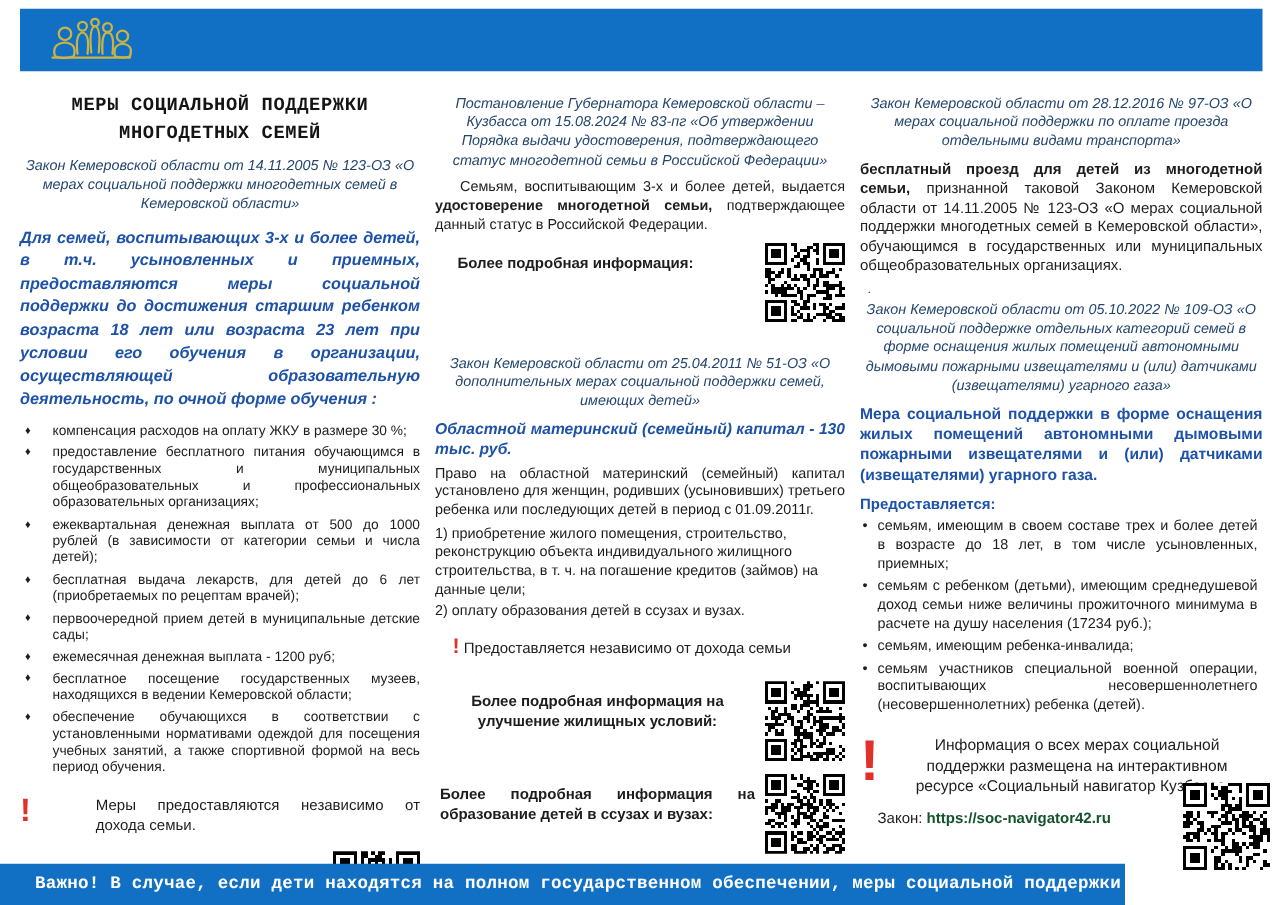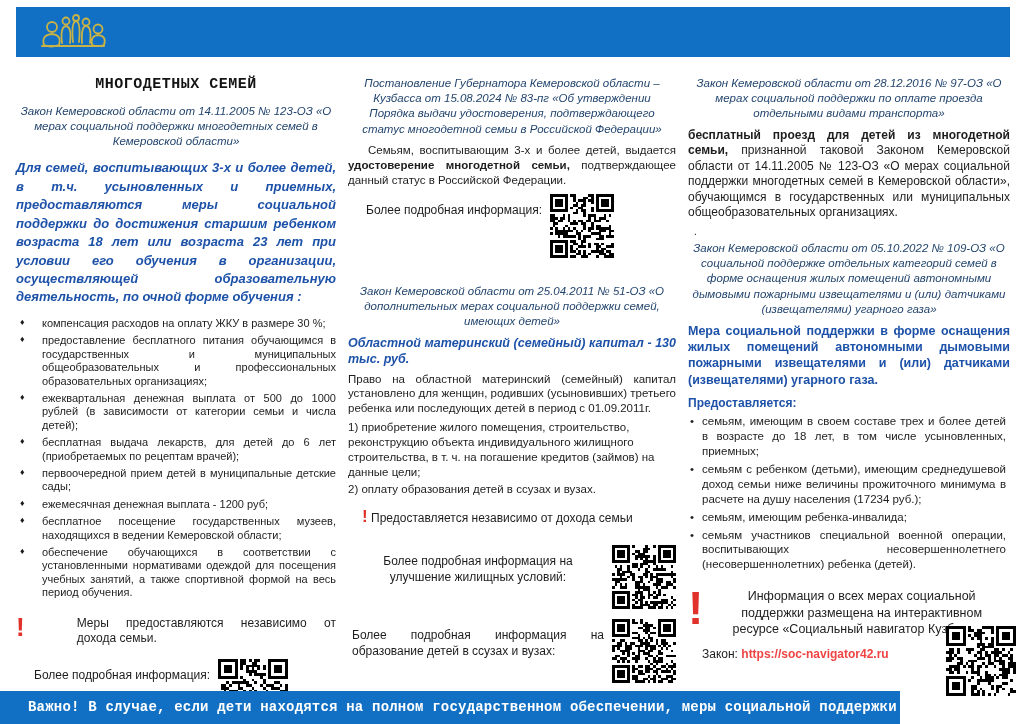--- a/index.html
+++ b/index.html
@@ -51,36 +51,36 @@
   ul.round li{
     font-size:11.5px; line-height:1.3; text-align:justify;
     padding-left:14px; position:relative; margin-bottom:3px;
   }
   ul.round li::before{content:"\2022"; position:absolute; left:2px; top:0;}
   .bang{color:#E0312A; font-weight:bold;}
   .note-row{display:flex; align-items:flex-start; margin-top:14px;}
   .bang-lg{font-size:26px; line-height:1; margin-right:8px; flex:0 0 auto;}
   .bang-xl{font-size:46px; line-height:.9; margin-right:10px; flex:0 0 auto;}
   .note-txt{font-size:12px; line-height:1.3; text-align:justify; padding-top:2px;padding-left:44px;}
-  .moreinfo-row{display:flex; align-items:flex-start; margin-top:12px;}
+  .moreinfo-row{display:flex; justify-content:space-between; align-items:flex-start; margin-top:12px;font-weight:bold;}
   .moreinfo-txt{font-size:12px; line-height:1.35; padding:8px 8px 0 18px;}
   .qr{flex:0 0 auto; display:block;}
   .qr svg{display:block;}
   .heading-bold{font-size:12px; font-weight:bold; margin:8px 0 2px 0;}
   .directions{font-size:11.5px; line-height:1.3; margin:2px 0;}
   .inline-note{font-size:12px; margin:10px 0 18px 14px;}
   .inline-note .bang{font-size:17px;}
   .stray{font-size:10px; margin:6px 0 0 6px; line-height:1;}
   .c3-bottom{position:relative; margin-top:16px; min-height:100px;}
   .c3-note{display:flex; align-items:flex-start;}
   .c3-note .note-center{
     font-size:12.5px; line-height:1.3; text-align:center; flex:1 1 auto; padding:0 4px;
   }
   .link-row{font-size:12px; margin:10px 0 0 14px; padding-right:95px;}
-  .link-row a{color:#ef4444; text-decoration:none; font-weight:bold;}
+  .link-row a{color:#14532d; text-decoration:none; font-weight:bold;}
   .c3-qr{position:absolute; right:-6px; bottom:-8px;}
   
   .footbar{
     position:absolute; left:0; bottom:0; width:900px; height:33px;
     background:#1170C3; overflow:hidden;
   }
   .footbar .ftxt{
     font-family:"Liberation Mono", monospace; font-weight:bold; color:#ffffff;
     font-size:14px; white-space:nowrap; padding:8px 0 0 28px; letter-spacing:.2px;
   }
@@ -105,20 +105,21 @@
         <path d="M54 32 q-2 -9 6 -10 q9 1 6 10 q-6 2 -12 0 z"></path>
         <path d="M4 33 h62"></path>
       </svg>
     </span>
   </div>
 
   <div class="columns">
 
     <div class="col">
       <div class="doc-title">
+        <div>МЕРЫ СОЦИАЛЬНОЙ ПОДДЕРЖКИ</div>
         <div>МНОГОДЕТНЫХ СЕМЕЙ</div>
       </div>
       <div class="law">Закон Кемеровской области от 14.11.2005 № 123-ОЗ «О мерах  социальной поддержки многодетных семей в Кемеровской области»</div>
       <div class="intro">Для семей, воспитывающих 3-х и более детей, в т.ч. усыновленных и приемных, предоставляются меры социальной поддержки до достижения старшим ребенком возраста 18 лет или возраста 23 лет при условии его обучения в организации, осуществляющей образовательную деятельность, по очной форме обучения :</div>
       <ul class="diamond">
         <li>компенсация расходов на оплату ЖКУ в размере 30 %;</li>
         <li>предоставление бесплатного питания обучающимся в государственных и муниципальных общеобразовательных и профессиональных образовательных организациях;</li>
         <li>ежеквартальная денежная выплата от 500 до 1000 рублей (в зависимости от категории семьи и числа детей);</li>
         <li>бесплатная выдача лекарств, для детей до 6 лет (приобретаемых по рецептам врачей);</li>
         <li>первоочередной прием детей в муниципальные детские сады;</li>

